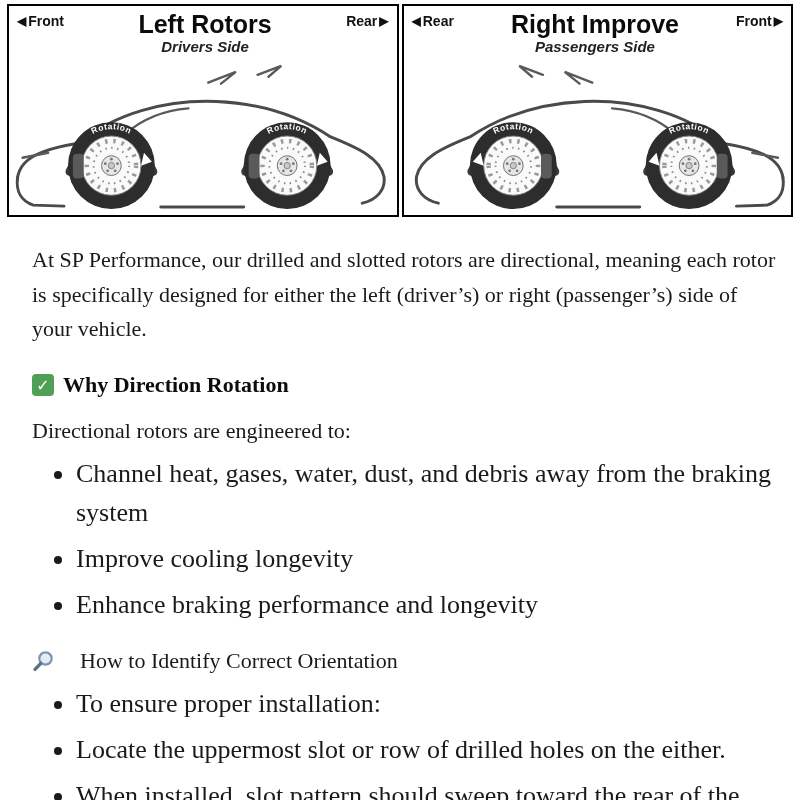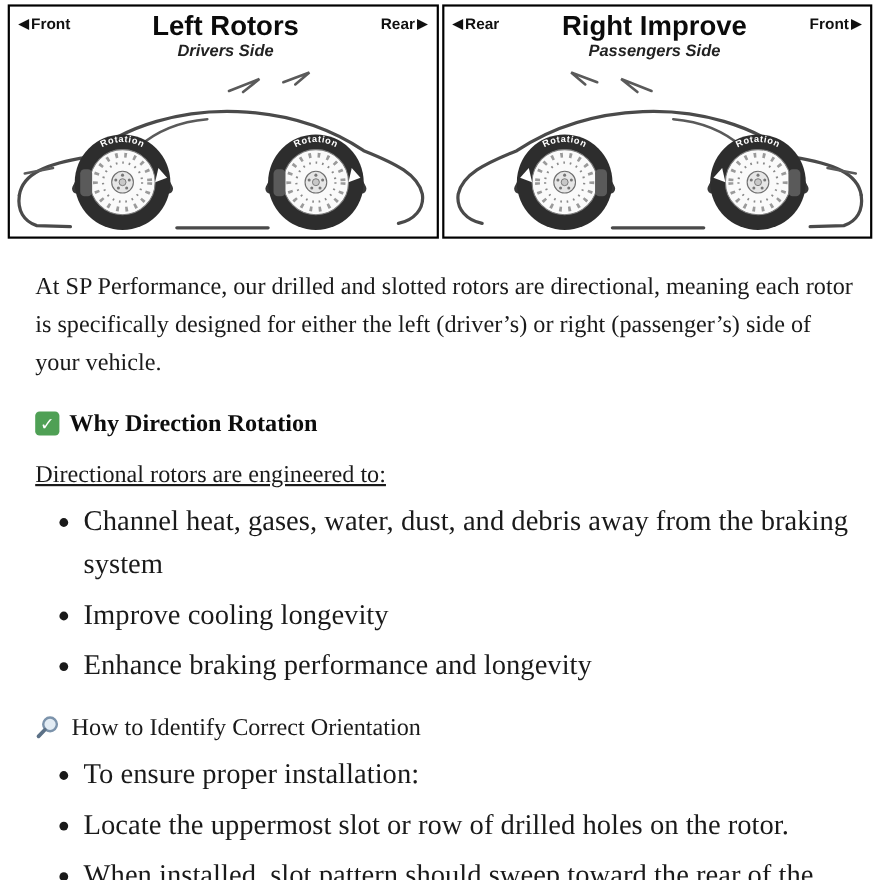--- a/index.html
+++ b/index.html
@@ -24,24 +24,24 @@
   .rot-text{font-family:"Liberation Sans", sans-serif;font-size:8.5px;font-weight:bold;fill:#ffffff;letter-spacing:.6px;}
   .rot-arrow{fill:#ffffff;}
 
   
   .content{padding:12px 24px 28px 32px;}
   .intro{font-size:22px;line-height:1.56;margin:14px 0 8px 0;}
   .h-bold{display:flex;align-items:center;gap:9px;font-size:22px;font-weight:bold;margin:26px 0 6px 0;color:#0d0d0d;}
   .check-icon{display:inline-flex;align-items:center;justify-content:center;width:22px;height:22px;
     background:#4fa055;border-radius:4px;color:#fff;font-size:16px;font-weight:bold;
     font-family:"DejaVu Sans", sans-serif;flex:0 0 auto;}
-  .lead{font-size:22px;line-height:1.5;margin:16px 0 4px 0;text-decoration:underline;}
+  .lead{font-size:22px;line-height:1.5;margin:16px 0 4px 0;}
   ul.blist{margin:6px 0 12px 0;padding-left:44px;}
   ul.blist li{font-size:26px;line-height:1.5;margin:7px 0;}
-  .h-regular{display:flex;align-items:center;gap:9px;font-size:22px;font-weight:normal;margin:24px 0 10px 0;color:#1a1a1a;}
+  .h-regular{display:flex;align-items:center;gap:24px;font-size:22px;font-weight:normal;margin:24px 0 10px 0;color:#1a1a1a;}
   .mag-icon{width:24px;height:24px;flex:0 0 auto;}
 </style>
 </head>
 <body>
 
 <div class="page">
 
   <div class="diagram">
 
     <div class="panel">
@@ -156,18 +156,18 @@
     <div class="h-regular">
       <svg class="mag-icon" viewBox="0 0 24 24">
         <circle cx="13.5" cy="9.5" r="6.2" fill="#e3ecf4" stroke="#7c93ab" stroke-width="2.2"></circle>
         <line x1="8.8" y1="14.4" x2="3" y2="20.4" stroke="#5c7187" stroke-width="3.4" stroke-linecap="round"></line>
       </svg>
       <span>How to Identify Correct Orientation</span>
     </div>
 
     <ul class="blist">
       <li>To ensure proper installation:</li>
-      <li>Locate the uppermost slot or row of drilled holes on the rotor.</li>
+      <li>Locate the uppermost slot or row of drilled holes on the either.</li>
       <li>When installed, slot pattern should sweep toward the rear of the vehicle.</li>
     </ul>
 
   </div>
 </div>
 
 </body></html>

